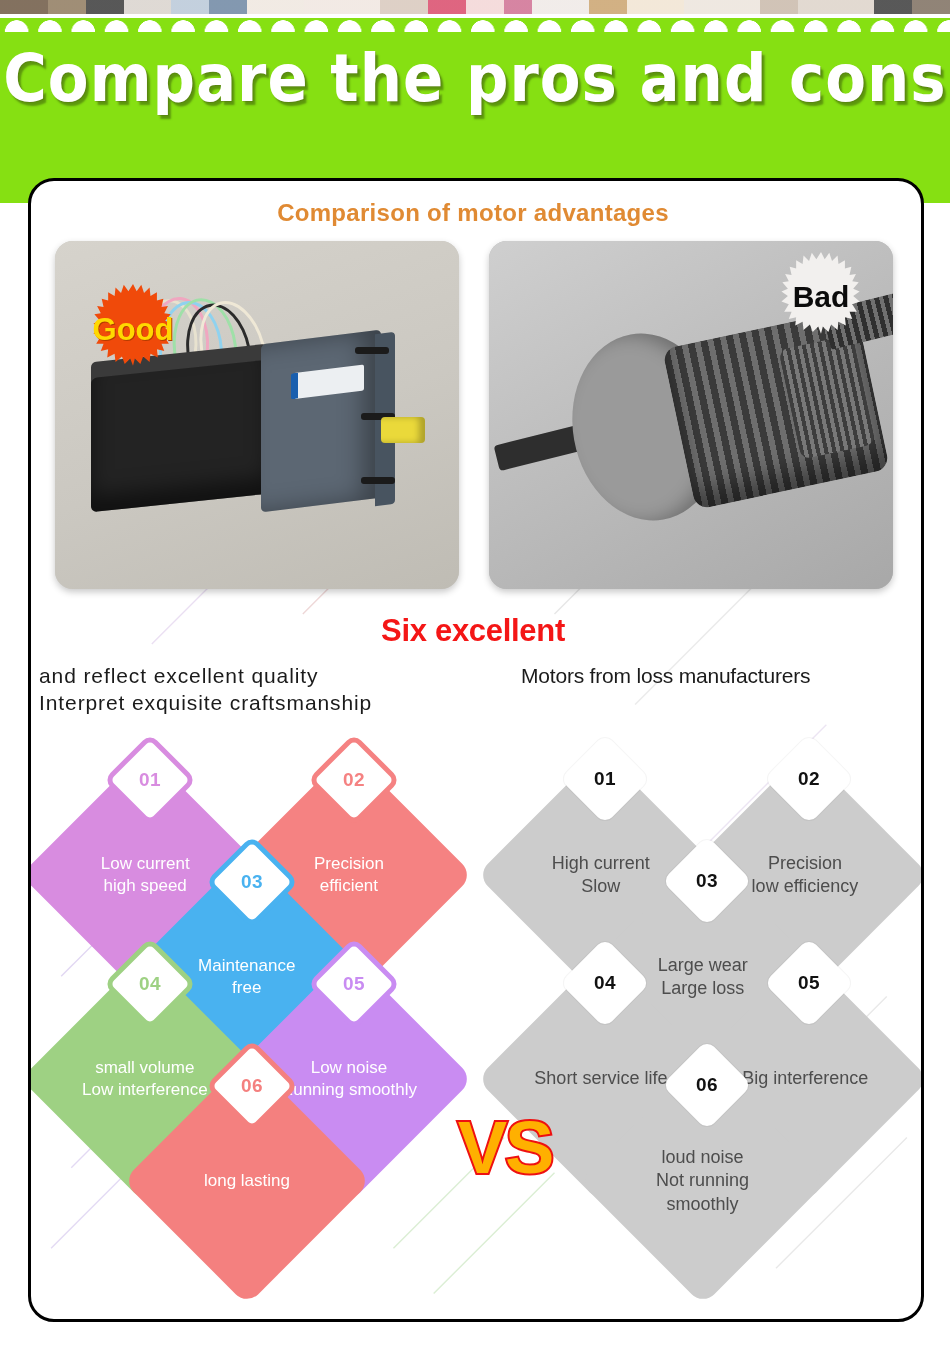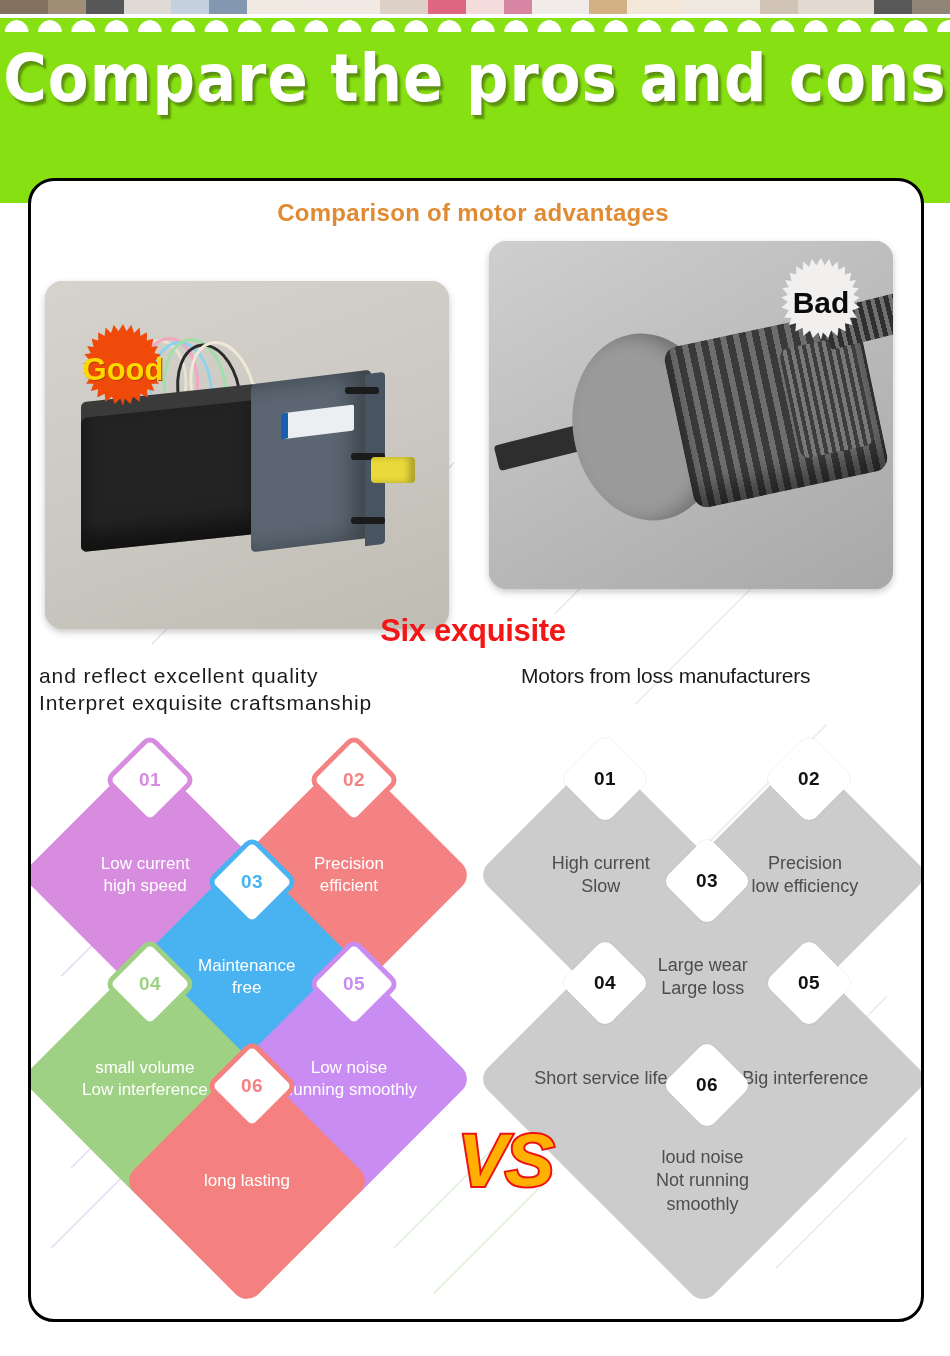--- a/index.html
+++ b/index.html
@@ -36,21 +36,21 @@
   .card{position:absolute;left:28px;top:178px;width:890px;height:1138px;
     background:#ffffff;border:3px solid #000000;border-radius:26px;overflow:hidden;}
   .bg-lines{position:absolute;inset:0;pointer-events:none;}
 
   .card-subtitle{position:absolute;left:0;top:18px;width:884px;text-align:center;
     font-size:24px;font-weight:700;color:#e08a33;letter-spacing:.3px;}
 
   
   .photo{position:absolute;top:60px;width:404px;height:348px;border-radius:18px;
     box-shadow:0 3px 7px rgba(0,0,0,.22);overflow:hidden;}
-  .photo.left{left:14px;background:#cdcac3;margin-top:40px;}
+  .photo.left{left:24px;background:#cdcac3;}
   .photo.right{left:458px;background:#b9b9b9;}
   .photo .ph-inner{position:absolute;inset:0;}
 
   
   .lp-floor{position:absolute;inset:0;background:linear-gradient(160deg,#d6d3cc 0%,#cbc8c1 55%,#bfbcb4 100%);}
   .lp-body{position:absolute;left:36px;top:128px;width:176px;height:134px;background:#232323;
     border-radius:6px;transform:skewY(-6deg);box-shadow:inset 0 -16px 20px rgba(0,0,0,.5);}
   .lp-body2{position:absolute;left:36px;top:112px;width:176px;height:30px;background:#3a3a3a;
     transform:skewY(-6deg);border-radius:5px 5px 0 0;}
   .lp-gear{position:absolute;left:206px;top:96px;width:120px;height:168px;background:#5c6773;
@@ -82,21 +82,21 @@
   .rp-shaftR{position:absolute;left:336px;top:58px;width:96px;height:40px;background:#3d3d3d;
     transform:rotate(-14deg);border-radius:4px;
     background-image:repeating-linear-gradient(90deg,#2f2f2f 0 5px,#707070 5px 9px);}
 
   
   .burst{position:absolute;width:80px;height:80px;display:flex;align-items:center;justify-content:center;}
   .burst .spikes{position:absolute;inset:-6px;}
   .burst .txt{position:relative;z-index:3;font-weight:700;line-height:1;}
   .badge-good{left:38px;top:48px;}
   .badge-good .txt{color:#ffd800;font-size:31px;text-shadow:1px 1px 0 #b33c00;}
-  .badge-bad{left:292px;top:22px;}
+  .badge-bad{left:292px;top:16px;}
   .badge-bad .txt{color:#0b0b0b;font-size:30px;}
 
   
   .six-adv{position:absolute;left:0;top:432px;width:884px;text-align:center;
     font-size:31px;font-weight:700;color:#f41616;letter-spacing:-.3px;}
   .col-head{position:absolute;top:482px;font-size:21px;color:#1b1b1b;line-height:1.28;}
   .col-head.left{left:8px;width:470px;letter-spacing:.9px;}
   .col-head.right{left:490px;width:394px;letter-spacing:-.2px;white-space:nowrap;}
 
   
@@ -109,22 +109,22 @@
     font-size:17px;color:#ffffff;white-space:nowrap;}
   .grid.right .dia .lbl{color:#4d4d4d;font-size:18px;}
   .num{position:absolute;width:56px;height:56px;border-radius:10px;transform:rotate(45deg);
     background:#ffffff;display:flex;align-items:center;justify-content:center;z-index:6;}
   .num .nt{transform:rotate(-45deg);font-size:19px;font-weight:700;letter-spacing:.5px;}
   .grid.right .num{border:4px solid #ffffff;box-shadow:0 0 0 1px rgba(0,0,0,.04);}
   .grid.right .num .nt{color:#111111;}
 
   
   .vs{position:absolute;left:404px;top:930px;width:140px;text-align:center;z-index:20;
-    font-size:74px;font-weight:700;font-style:italic;line-height:1;color:#ffb000;
-    -webkit-text-stroke:4px #ee1111;paint-order:stroke fill;letter-spacing:-2px;margin-top:13px;}
+    font-size:74px;font-weight:700;line-height:1;color:#ffb000;
+    -webkit-text-stroke:4px #ee1111;paint-order:stroke fill;letter-spacing:-2px;}
 </style>
 </head>
 <body>
 
 <div class="stage">
 
   <div class="topstrip"></div>
   <div class="header-green"></div>
   <div class="scallops"></div>
   <div class="page-title">Compare the pros and cons</div>
@@ -192,21 +192,21 @@
         <div class="rp-shaftR"></div>
       </div>
       <div class="burst badge-bad">
         <svg class="spikes" viewBox="0 0 100 100">
           <polygon fill="#f2f0ee" points="50,1 54,9 59,2 62,11 68,5 69,14 76,10 76,19 83,17 81,26 88,25 84,33 91,34 85,41 92,44 85,49 92,55 84,58 89,66 81,66 84,74 76,72 77,81 69,77 68,86 61,80 58,88 52,82 50,90 47,82 41,88 38,80 31,86 30,77 22,81 23,72 15,74 18,66 10,66 15,58 7,55 14,49 7,44 14,41 8,34 15,33 11,25 18,26 16,17 23,19 23,10 30,14 31,5 37,11 40,2 45,9"></polygon>
         </svg>
         <span class="txt">Bad</span>
       </div>
     </div>
 
-    <div class="six-adv">Six exquisite</div>
+    <div class="six-adv">Six excellent</div>
     <div class="col-head left">
       <div>and reflect excellent quality</div>
       <div>Interpret exquisite craftsmanship</div>
     </div>
     <div class="col-head right">Motors from loss manufacturers</div>
 
     <div class="grid left">
       <div class="dia" style="left:32px;top:58px;background:#d88ce0;">
         <span class="lbl">
           <span>Low current</span><br><span>high speed</span>

